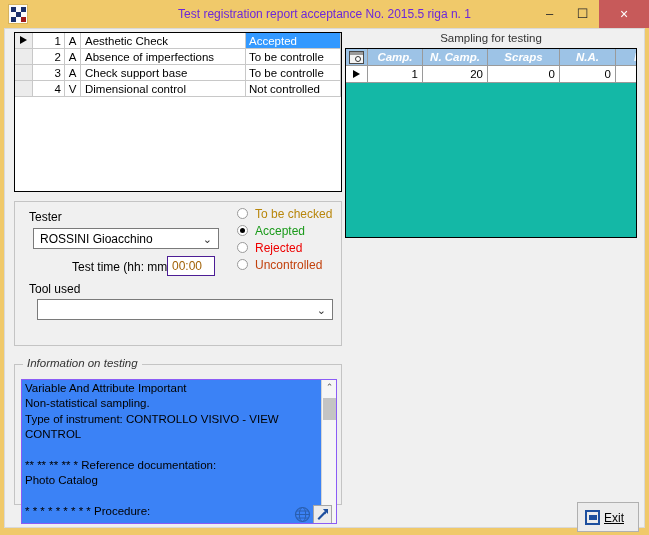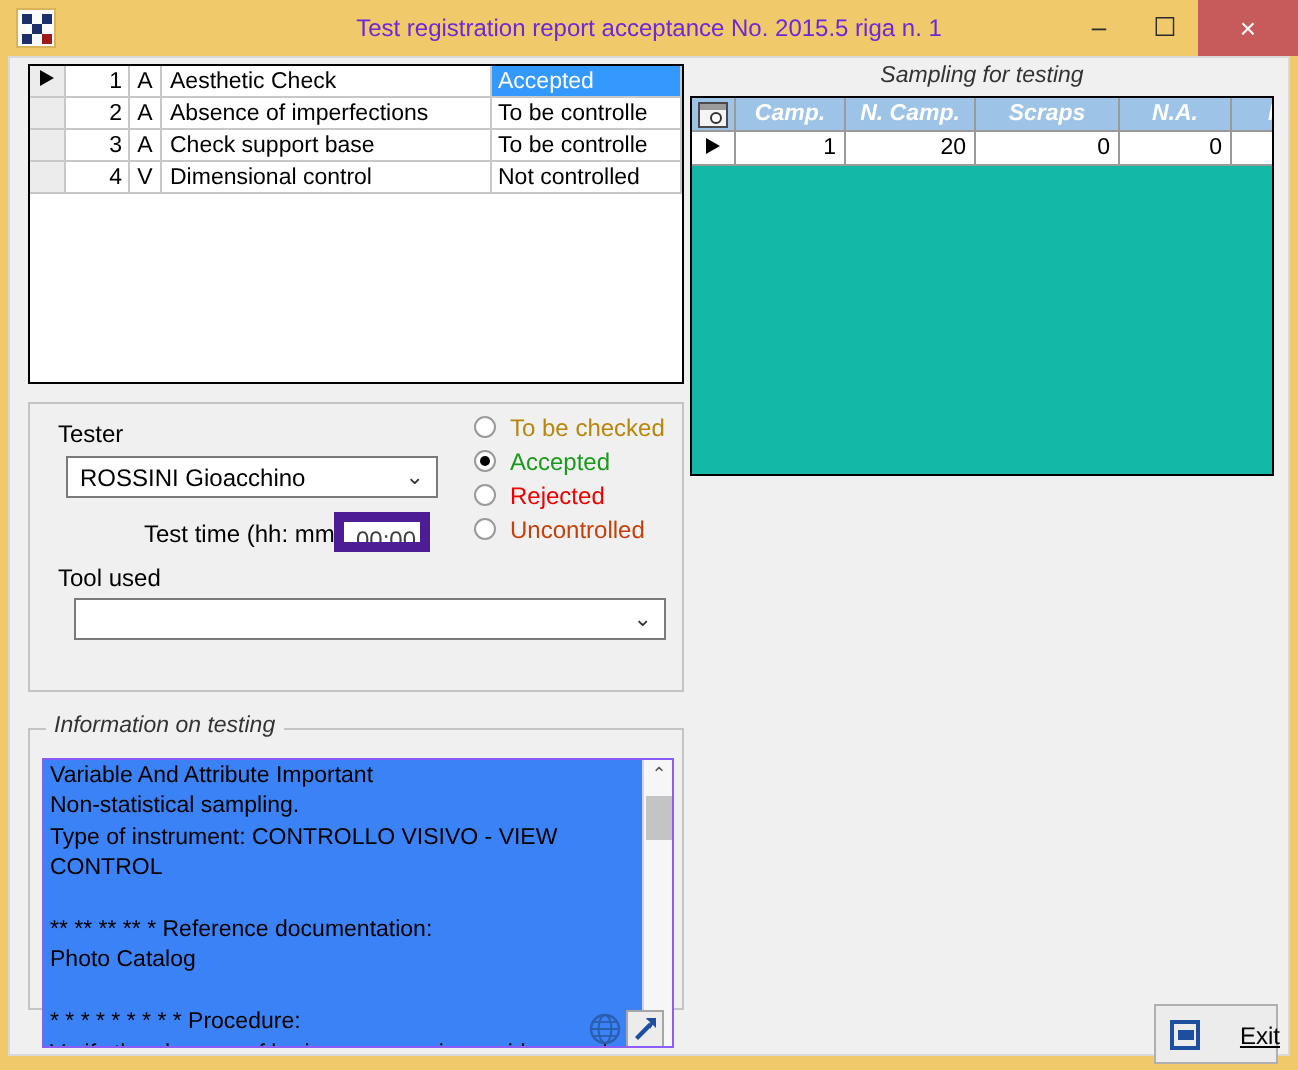--- a/index.html
+++ b/index.html
@@ -129,21 +129,20 @@
     position: absolute;
     left: 340px; top: 3px;
     width: 292px;
     height: 206px;
   }
   #sampling-caption {
     position: absolute;
     left: 0; top: 0;
     width: 292px;
     text-align: center;
-    font-style: italic;
     font-size: 11.5px;
     color: #333;
   }
   #sampling-grid {
     position: absolute;
     left: 0; top: 16px;
     width: 292px;
     height: 190px;
     background: #14b8a6;
     border: 1px solid #000000;
@@ -222,29 +221,28 @@
     position: absolute; left: 6px; top: 0; height: 100%;
     line-height: 20px; white-space: nowrap; overflow: hidden;
   }
   .combo .arrow {
     position: absolute; right: 6px; top: 0; height: 100%;
     line-height: 20px; font-size: 11px; color: #333;
   }
   .txtbox {
     position: absolute;
     background: #ffffff;
-    border: 5px solid #4c1d95;
+    border: 1px solid #4c1d95;
     box-sizing: border-box;
     font-size: 12px;
-    color: #404040;
+    color: #a16207;
     line-height: 18px;
     padding-left: 4px;
     overflow: hidden;
     white-space: nowrap;
-    text-align: center;
   }
   .radio-item { position: absolute; height: 17px; }
   .radio-circle {
     position: absolute; left: 0; top: 2px;
     width: 11px; height: 11px;
     border: 1px solid #9a9a9a;
     border-radius: 50%;
     background: #ffffff;
     box-sizing: border-box;
   }
@@ -338,21 +336,21 @@
     width: 8px; height: 5px;
     background: #1d4f9e;
   }
   #exit-label {
     position: absolute;
     left: 26px; top: 0; width: 36px; height: 100%;
     line-height: 30px;
     font-size: 12px;
     color: #000;
     text-decoration: underline;
-    text-align: right;
+    text-align: left;
   }
 </style>
 </head>
 <body>
 
 <div id="window">
 
   <div id="titlebar">
     <div id="app-icon">
       <div class="sq" style="left:2px;top:2px;background:#1b2f6b;"></div>

